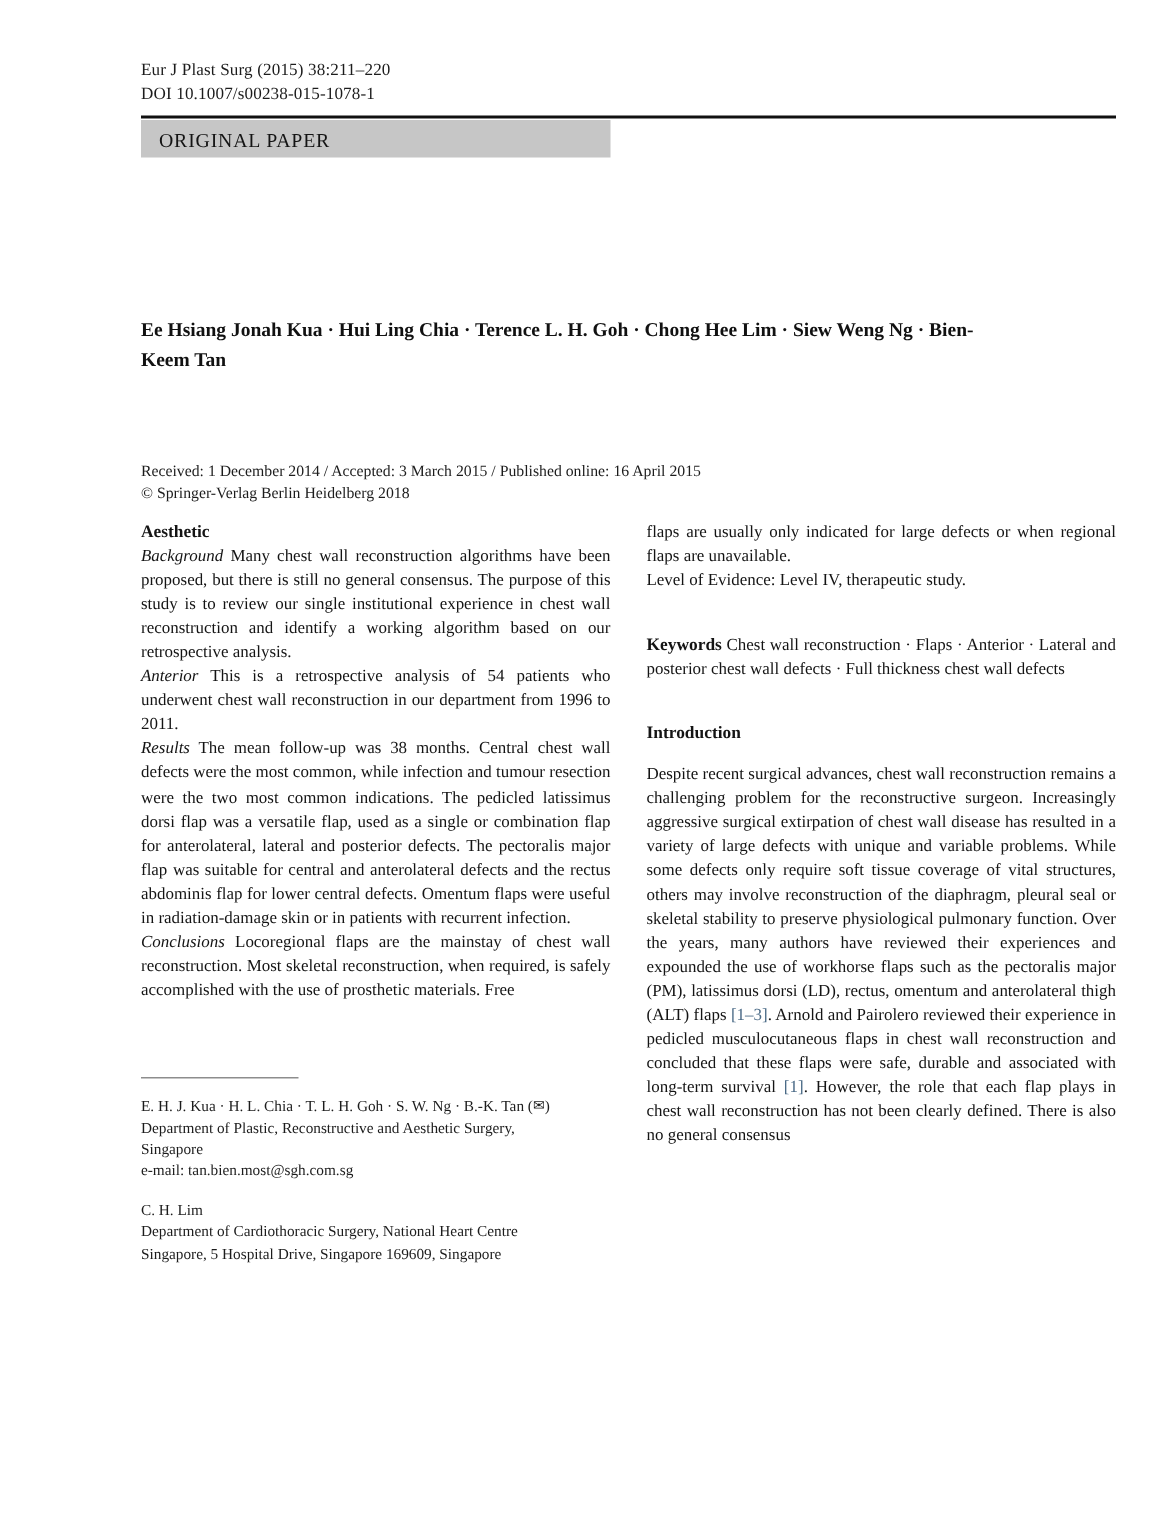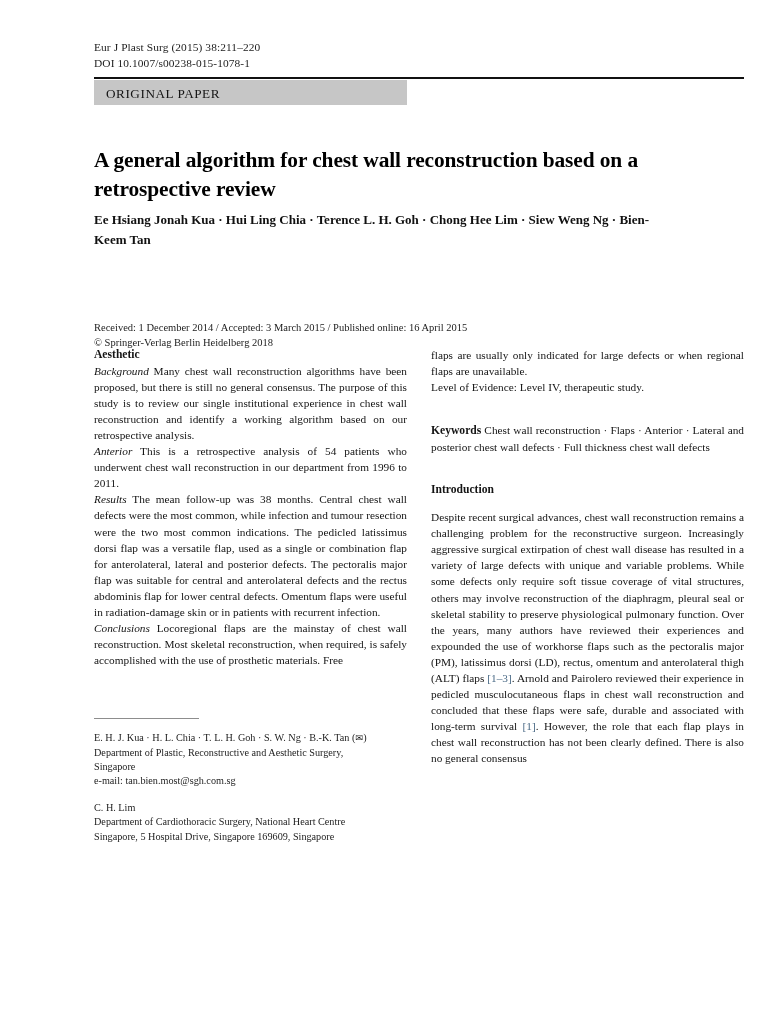--- a/index.html
+++ b/index.html
@@ -79,21 +79,21 @@
     font-size: 13px;
     font-weight: bold;
     line-height: 19.5px;
     color: #111111;
   }
 
   
   .dates {
     position: absolute;
     left: 62px;
-    top: 321px;
+    top: 308px;
     font-size: 10.5px;
     line-height: 14.5px;
     color: #1c1c1c;
   }
 
   
   .col {
     position: absolute;
     top: 347px;
     width: 313px;
@@ -171,21 +171,20 @@
 
   <div class="journal-head">
     <div>Eur J Plast Surg (2015) 38:211–220</div>
     <div>DOI 10.1007/s00238-015-1078-1</div>
   </div>
 
   <div class="head-rule"></div>
   <div class="paper-type-band"></div>
   <div class="paper-type-label">ORIGINAL PAPER</div>
 
-  <h1 class="title">A general algorithm for chest wall reconstruction based on a retrospective review</h1>
 
   <div class="authors">Ee Hsiang Jonah Kua · Hui Ling Chia · Terence L. H. Goh · Chong Hee Lim · Siew Weng Ng · Bien-Keem Tan</div>
 
   <div class="dates">
     <div>Received: 1 December 2014 / Accepted: 3 March 2015 / Published online: 16 April 2015</div>
     <div>© Springer-Verlag Berlin Heidelberg 2018</div>
   </div>
 
   <div class="col col-left">
 

